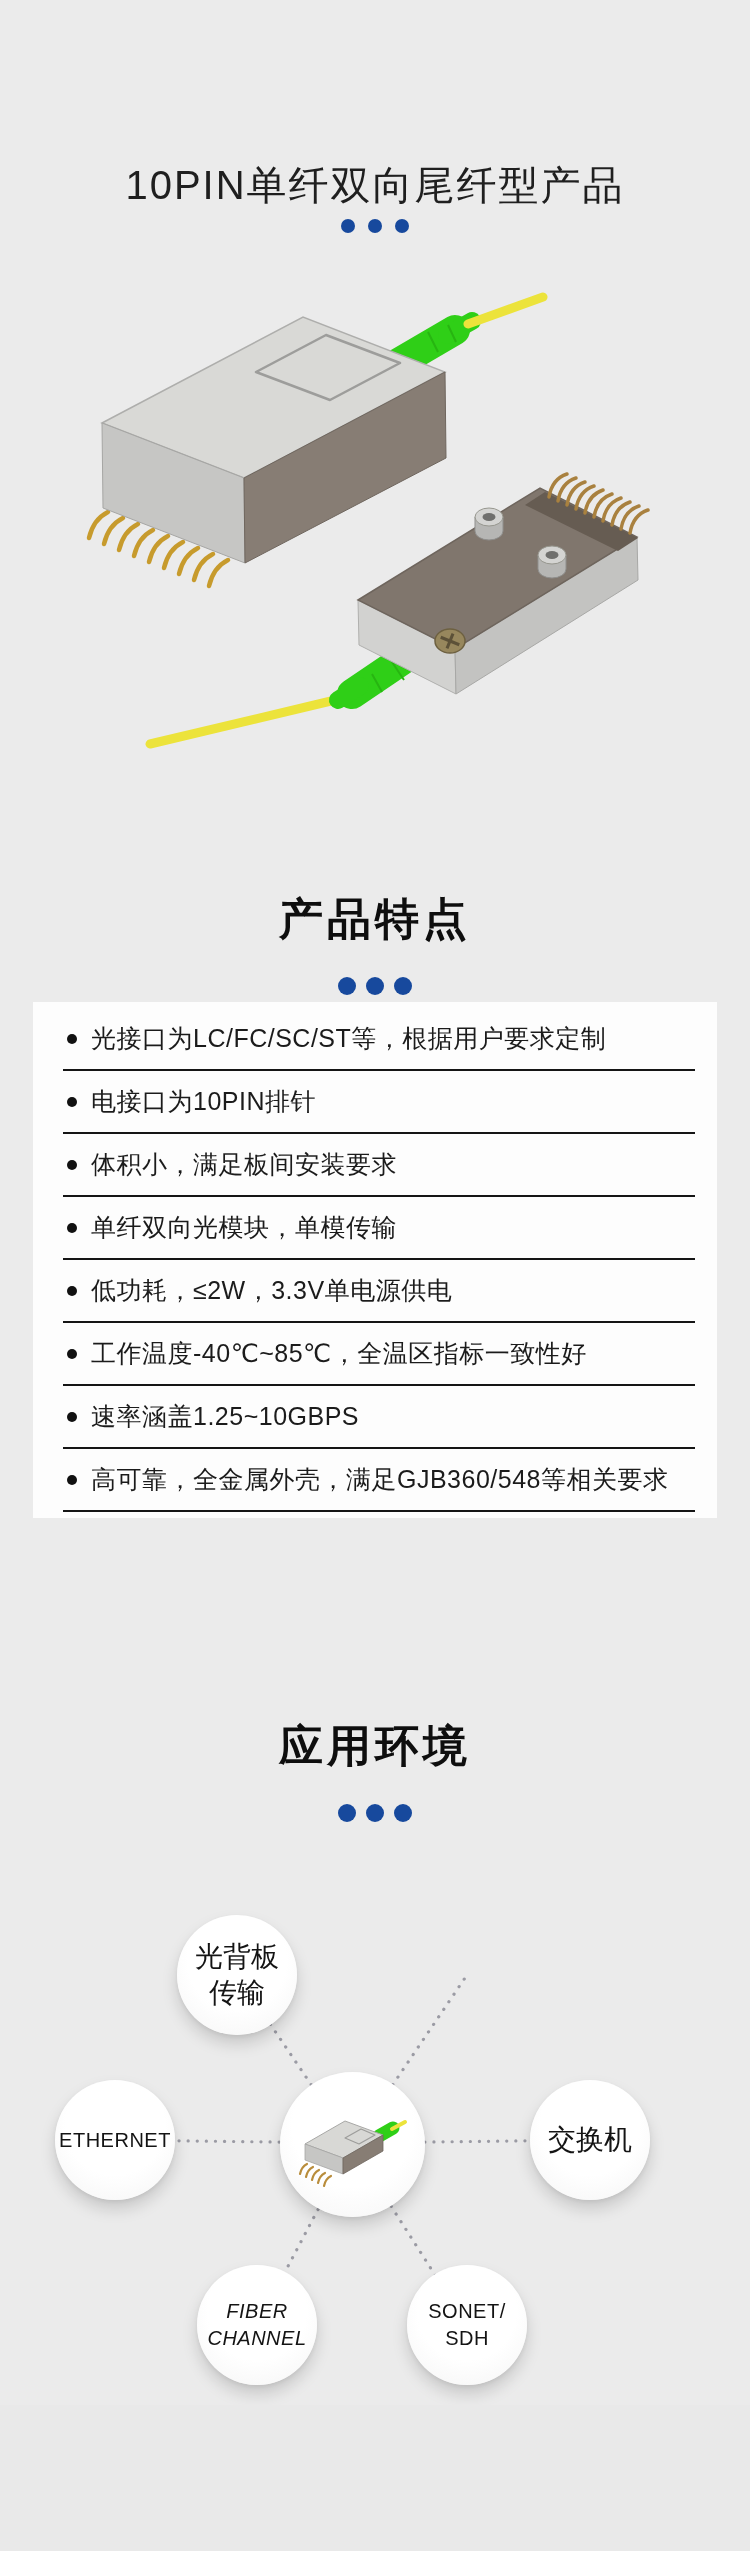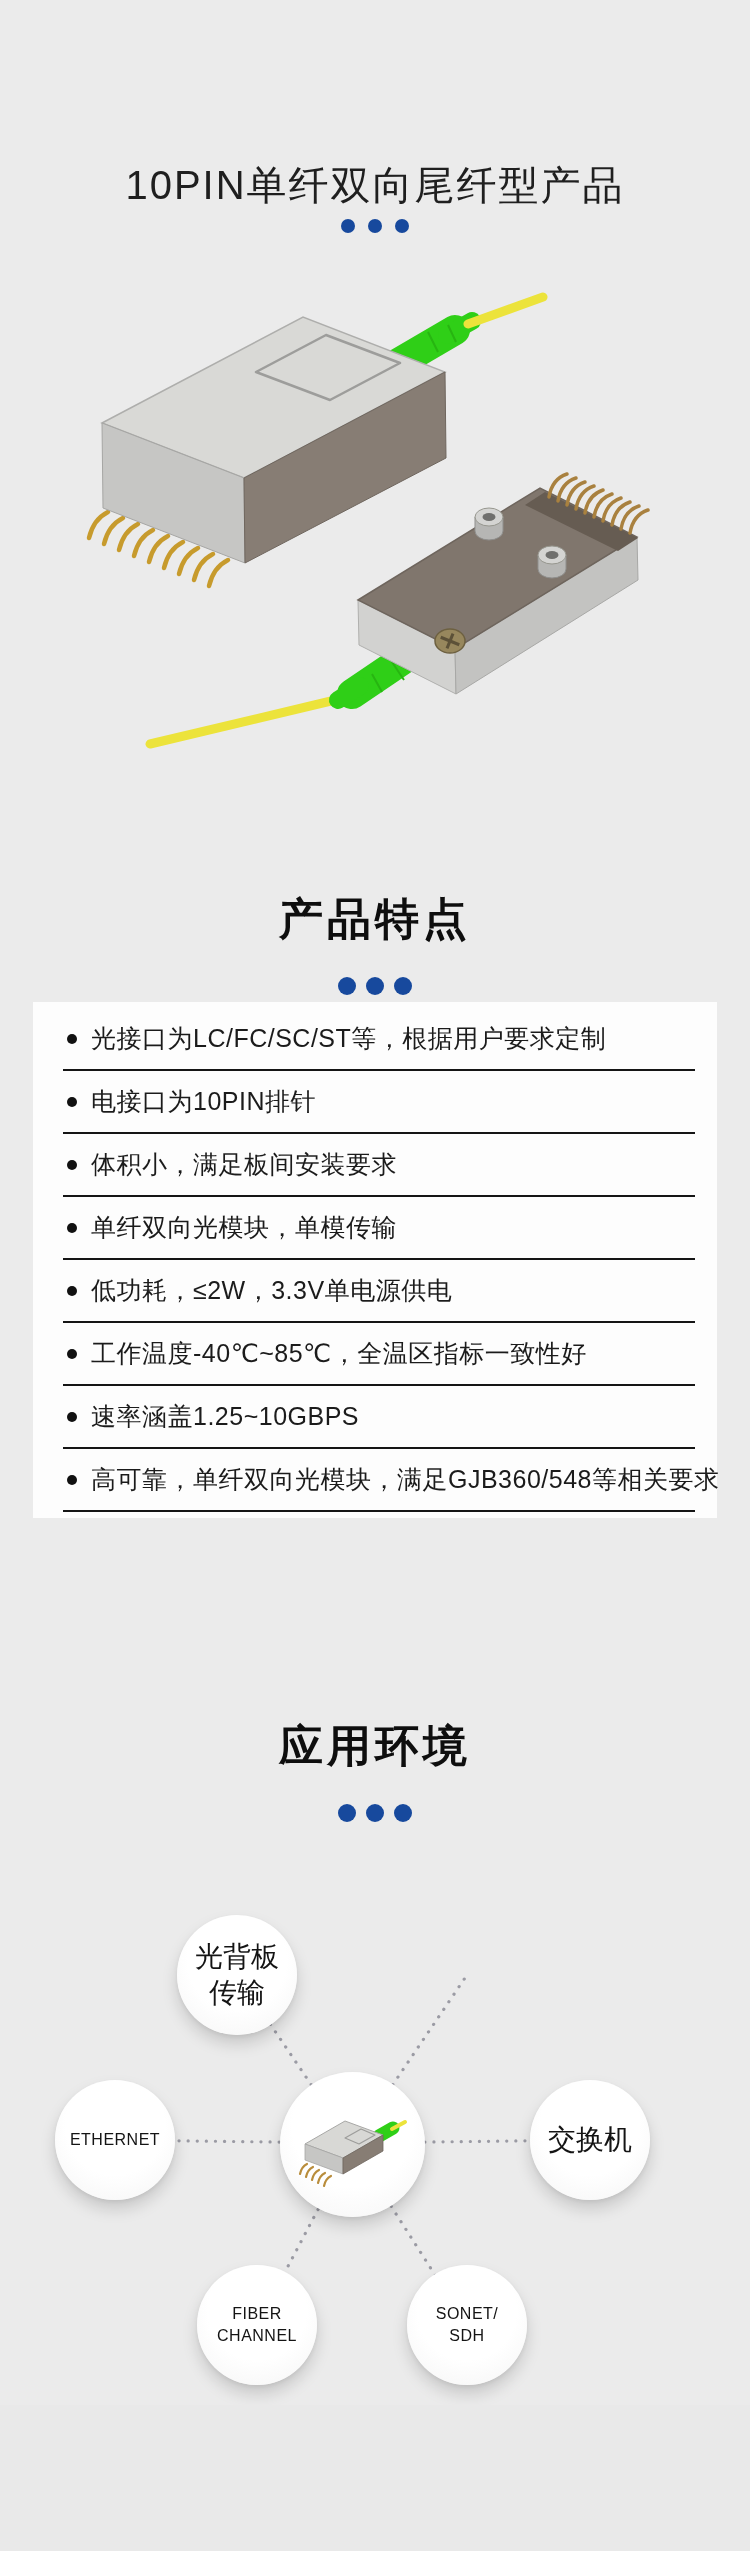--- a/index.html
+++ b/index.html
@@ -74,21 +74,21 @@
     display:flex;align-items:center;justify-content:center;
     text-align:center;
   }
   .node-sm{width:120px;height:120px;}
   .node-c{width:145px;height:145px;}
   .node-label-cjk{
     font-size:28px;color:#141414;font-weight:500;
     line-height:1.3;white-space:pre-line;
   }
   .node-label-en{
-    font-size:16px;color:#141414;font-weight:500;
+    font-size:20px;color:#141414;font-weight:500;
     line-height:1.35;white-space:pre-line;letter-spacing:0.5px;
   }
 </style>
 </head>
 <body>
 
 <div id="page">
 
   <div class="product-title">10PIN单纤双向尾纤型产品</div>
   <div class="dots-row" style="top:219px;">
@@ -212,21 +212,21 @@
     <div class="feature-row">
       <span class="bullet"></span>
       <span class="feature-text">工作温度-40℃~85℃，全温区指标一致性好</span>
     </div>
     <div class="feature-row">
       <span class="bullet"></span>
       <span class="feature-text">速率涵盖1.25~10GBPS</span>
     </div>
     <div class="feature-row">
       <span class="bullet"></span>
-      <span class="feature-text">高可靠，单纤双向光模块，满足GJB360/548等相关要求</span>
+      <span class="feature-text">高可靠，全金属外壳，满足GJB360/548等相关要求</span>
     </div>
   </div>
 
   <div class="section-title" style="top:1717px;">应用环境</div>
   <div class="dots-row" style="top:1804px;">
     <span class="dot dot-lg"></span>
     <span class="dot dot-lg"></span>
     <span class="dot dot-lg"></span>
   </div>
 
@@ -263,21 +263,21 @@
       <polygon points="8,42 48,19 86,33 46,56" fill="#d8d8d5" stroke="#a8a8a6" stroke-width="1"></polygon>
       <polygon points="8,42 46,56 46,72 8,58" fill="#c6c6c4" stroke="#a6a6a4" stroke-width="0.8"></polygon>
       <polygon points="46,56 86,33 86,49 46,72" fill="#877d74" stroke="#6f665e" stroke-width="0.8"></polygon>
       <path d="M48,36 L64,27 L78,33 L62,42 Z" fill="none" stroke="#9d9d9b" stroke-width="1.2" stroke-linejoin="round"></path>
     </svg>
   </div>
 
   <div class="app-node node-sm" style="left:530px;top:2080px;text-align:right;">
     <span class="node-label-cjk">交换机</span>
   </div>
-  <div class="app-node node-sm" style="left:197px;top:2265px;">
+  <div class="app-node node-sm" style="left:197px;top:2265px;font-style:italic;">
     <span class="node-label-en">FIBER
 CHANNEL</span>
   </div>
   <div class="app-node node-sm" style="left:407px;top:2265px;">
     <span class="node-label-en">SONET/
 SDH</span>
   </div>
 
 </div>
 

